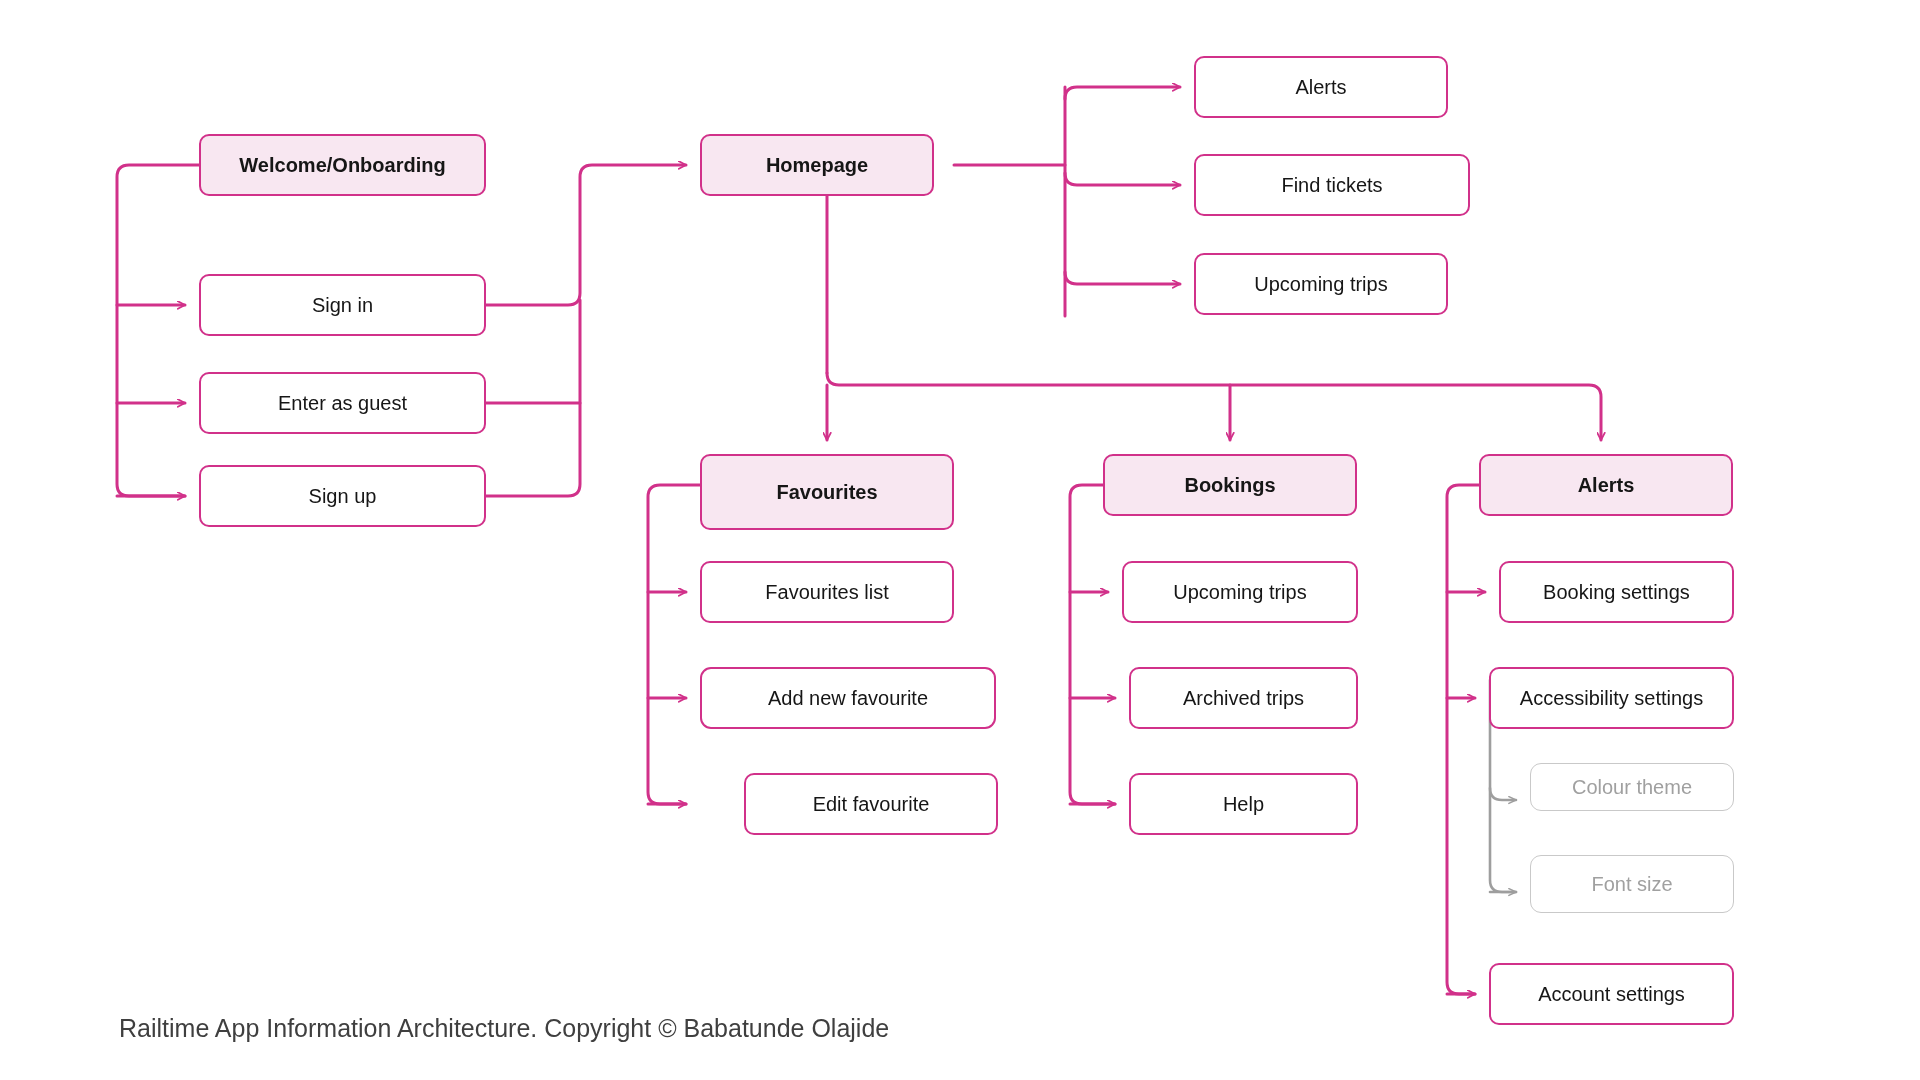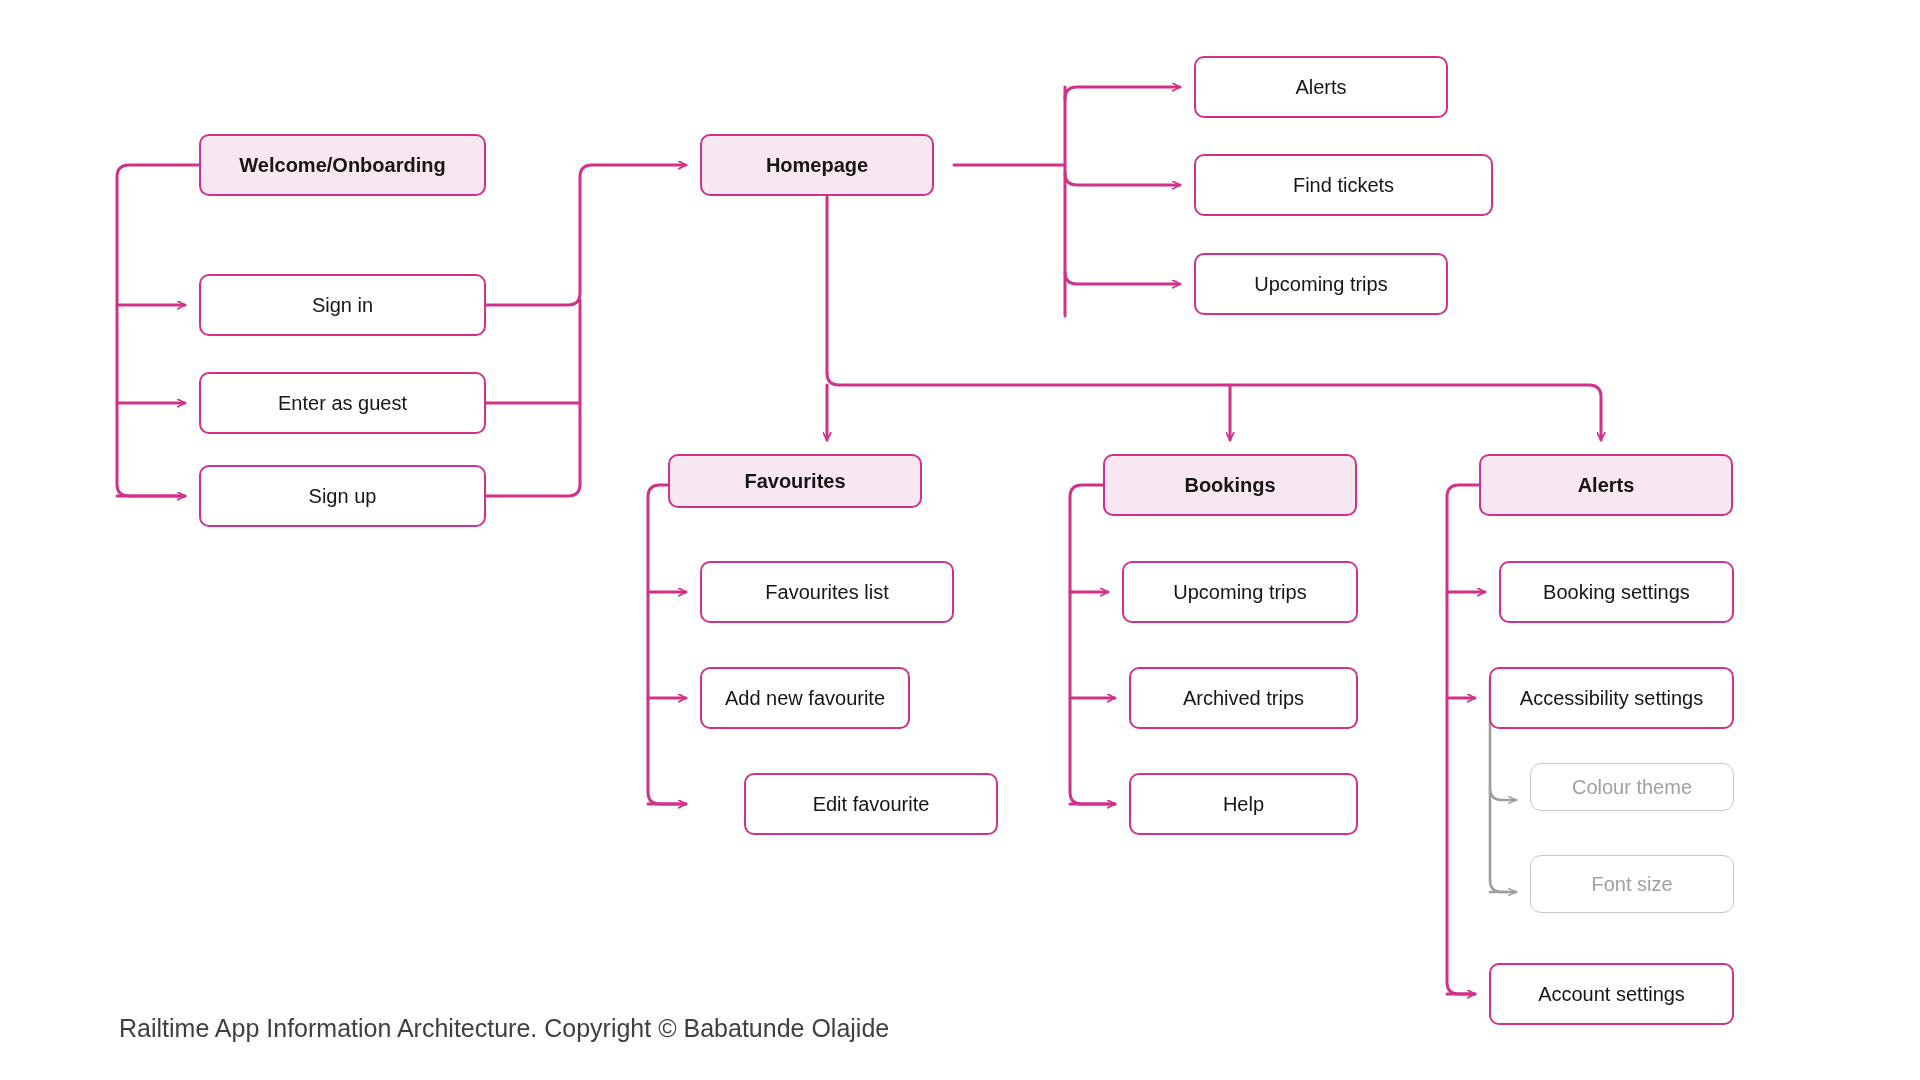--- a/index.html
+++ b/index.html
@@ -133,33 +133,33 @@
       </div>
       <div class="node" style="left: 199px; top: 465px; width: 287px; height: 62px;">
         <span>Sign up</span>
       </div>
       <div class="node header" style="left: 700px; top: 134px; width: 234px; height: 62px;">
         <span>Homepage</span>
       </div>
       <div class="node" style="left: 1194px; top: 56px; width: 254px; height: 62px;">
         <span>Alerts</span>
       </div>
-      <div class="node" style="left: 1194px; top: 154px; width: 299px; height: 62px;">
+      <div class="node" style="left: 1194px; top: 154px; width: 276px; height: 62px;">
         <span>Find tickets</span>
       </div>
       <div class="node" style="left: 1194px; top: 253px; width: 254px; height: 62px;">
         <span>Upcoming trips</span>
       </div>
-      <div class="node header" style="left: 668px; top: 454px; width: 254px; height: 54px;">
+      <div class="node header" style="left: 700px; top: 454px; width: 254px; height: 76px;">
         <span>Favourites</span>
       </div>
       <div class="node" style="left: 700px; top: 561px; width: 254px; height: 62px;">
         <span>Favourites list</span>
       </div>
-      <div class="node" style="left: 700px; top: 667px; width: 210px; height: 62px;">
+      <div class="node" style="left: 700px; top: 667px; width: 296px; height: 62px; border-radius: 11px;">
         <span>Add new favourite</span>
       </div>
       <div class="node" style="left: 700px; top: 773px; width: 254px; height: 62px; margin-left: 44px;">
         <span>Edit favourite</span>
       </div>
       <div class="node header" style="left: 1103px; top: 454px; width: 254px; height: 62px;">
         <span>Bookings</span>
       </div>
       <div class="node" style="left: 1122px; top: 561px; width: 236px; height: 62px;">
         <span>Upcoming trips</span>

